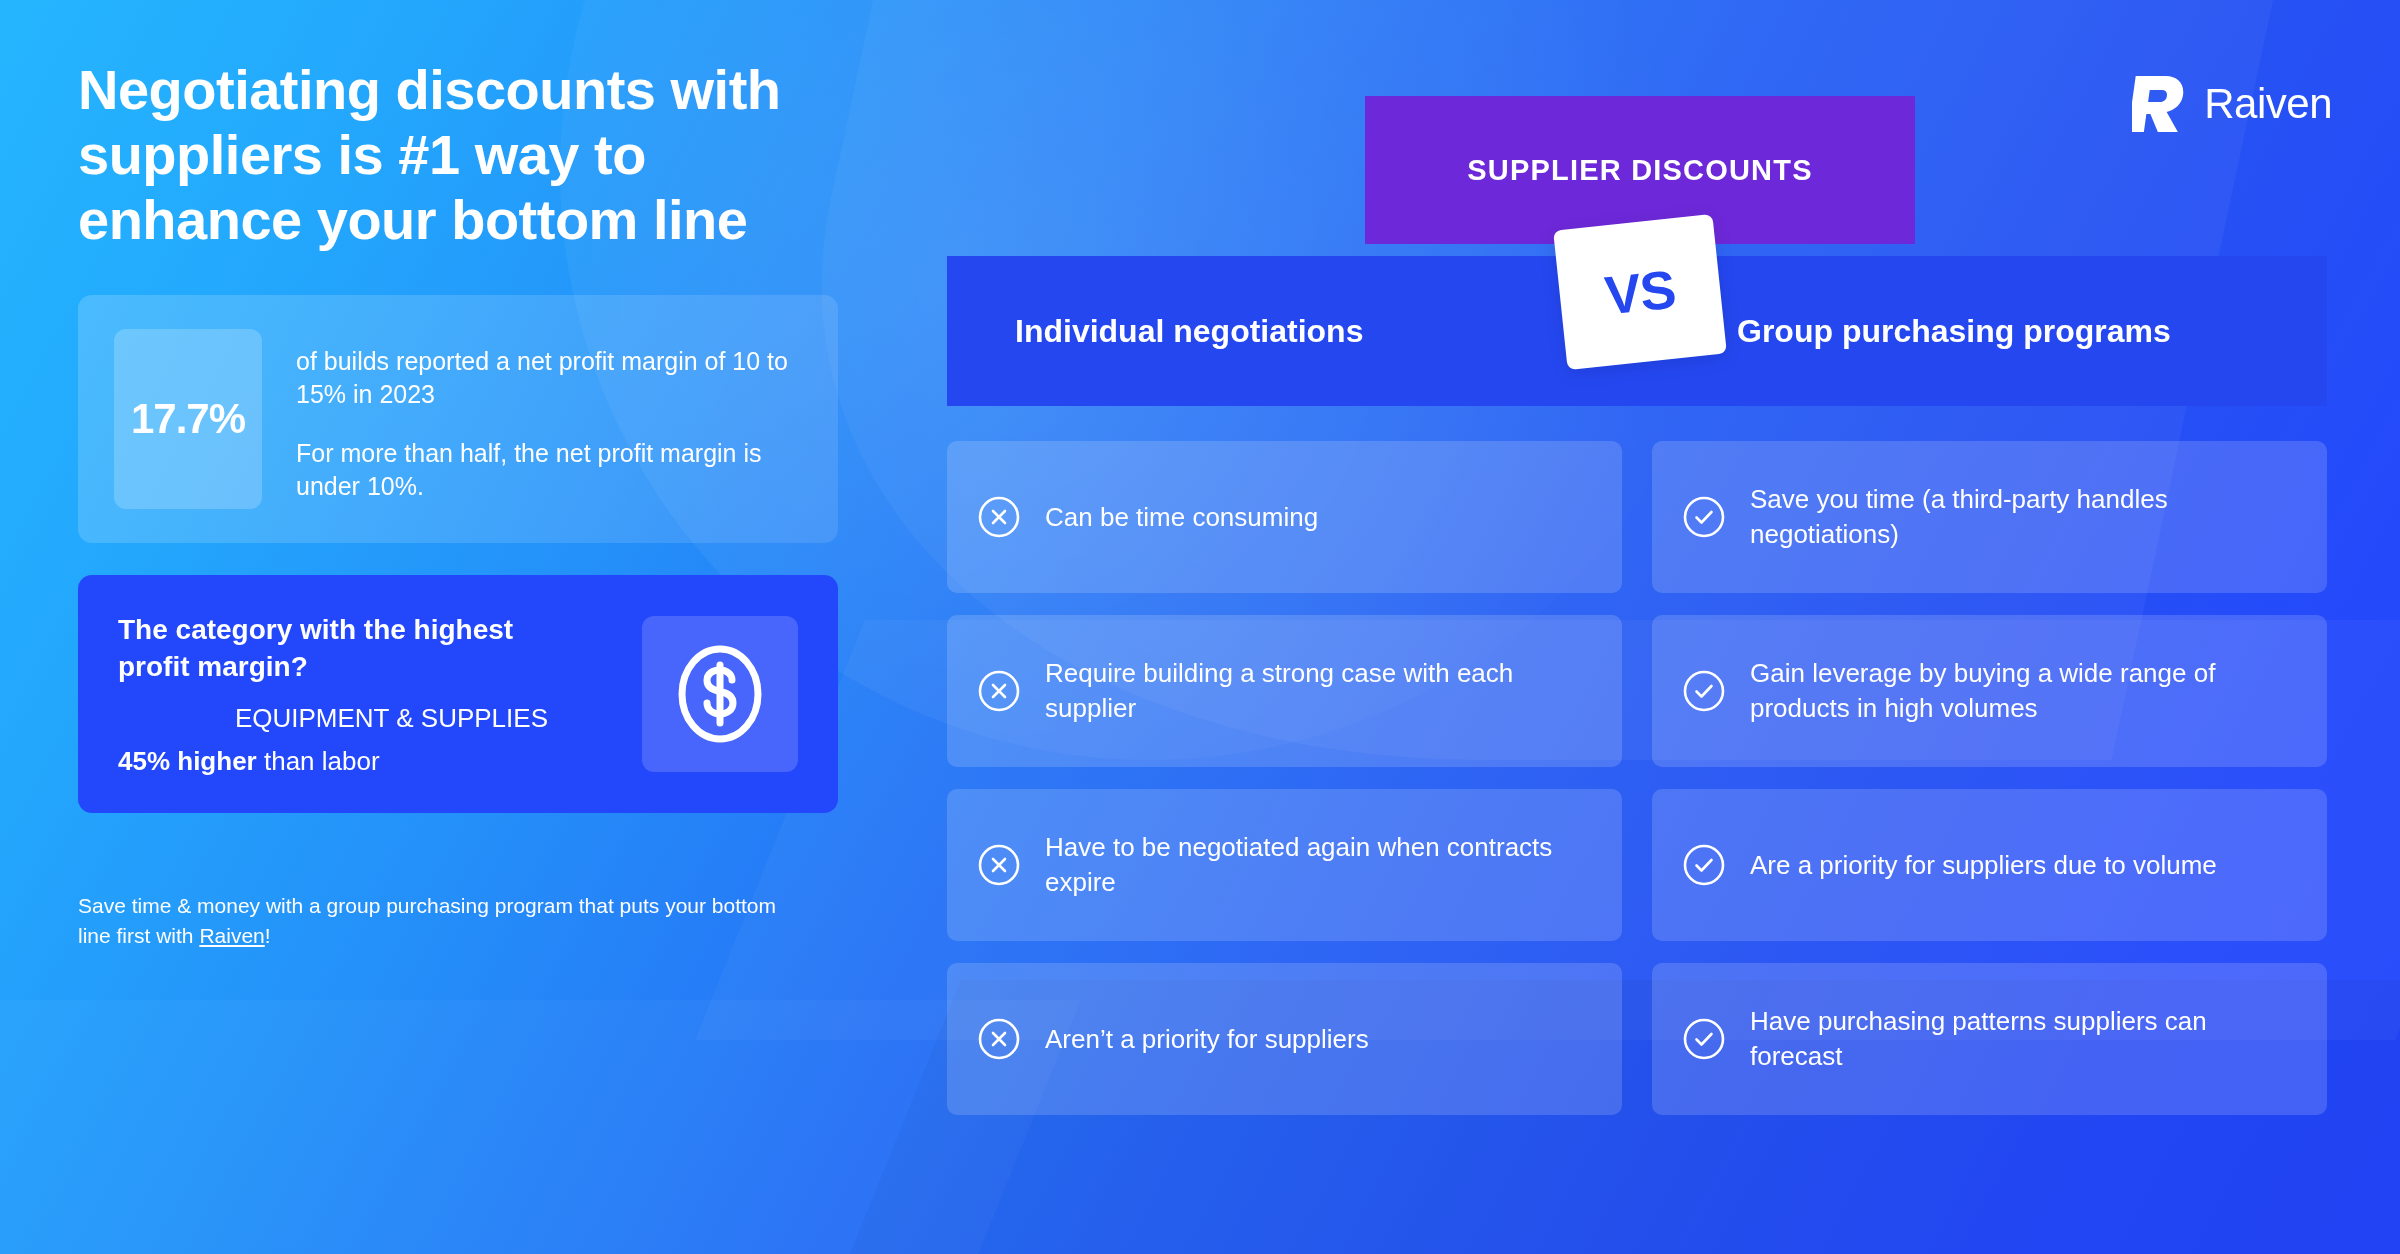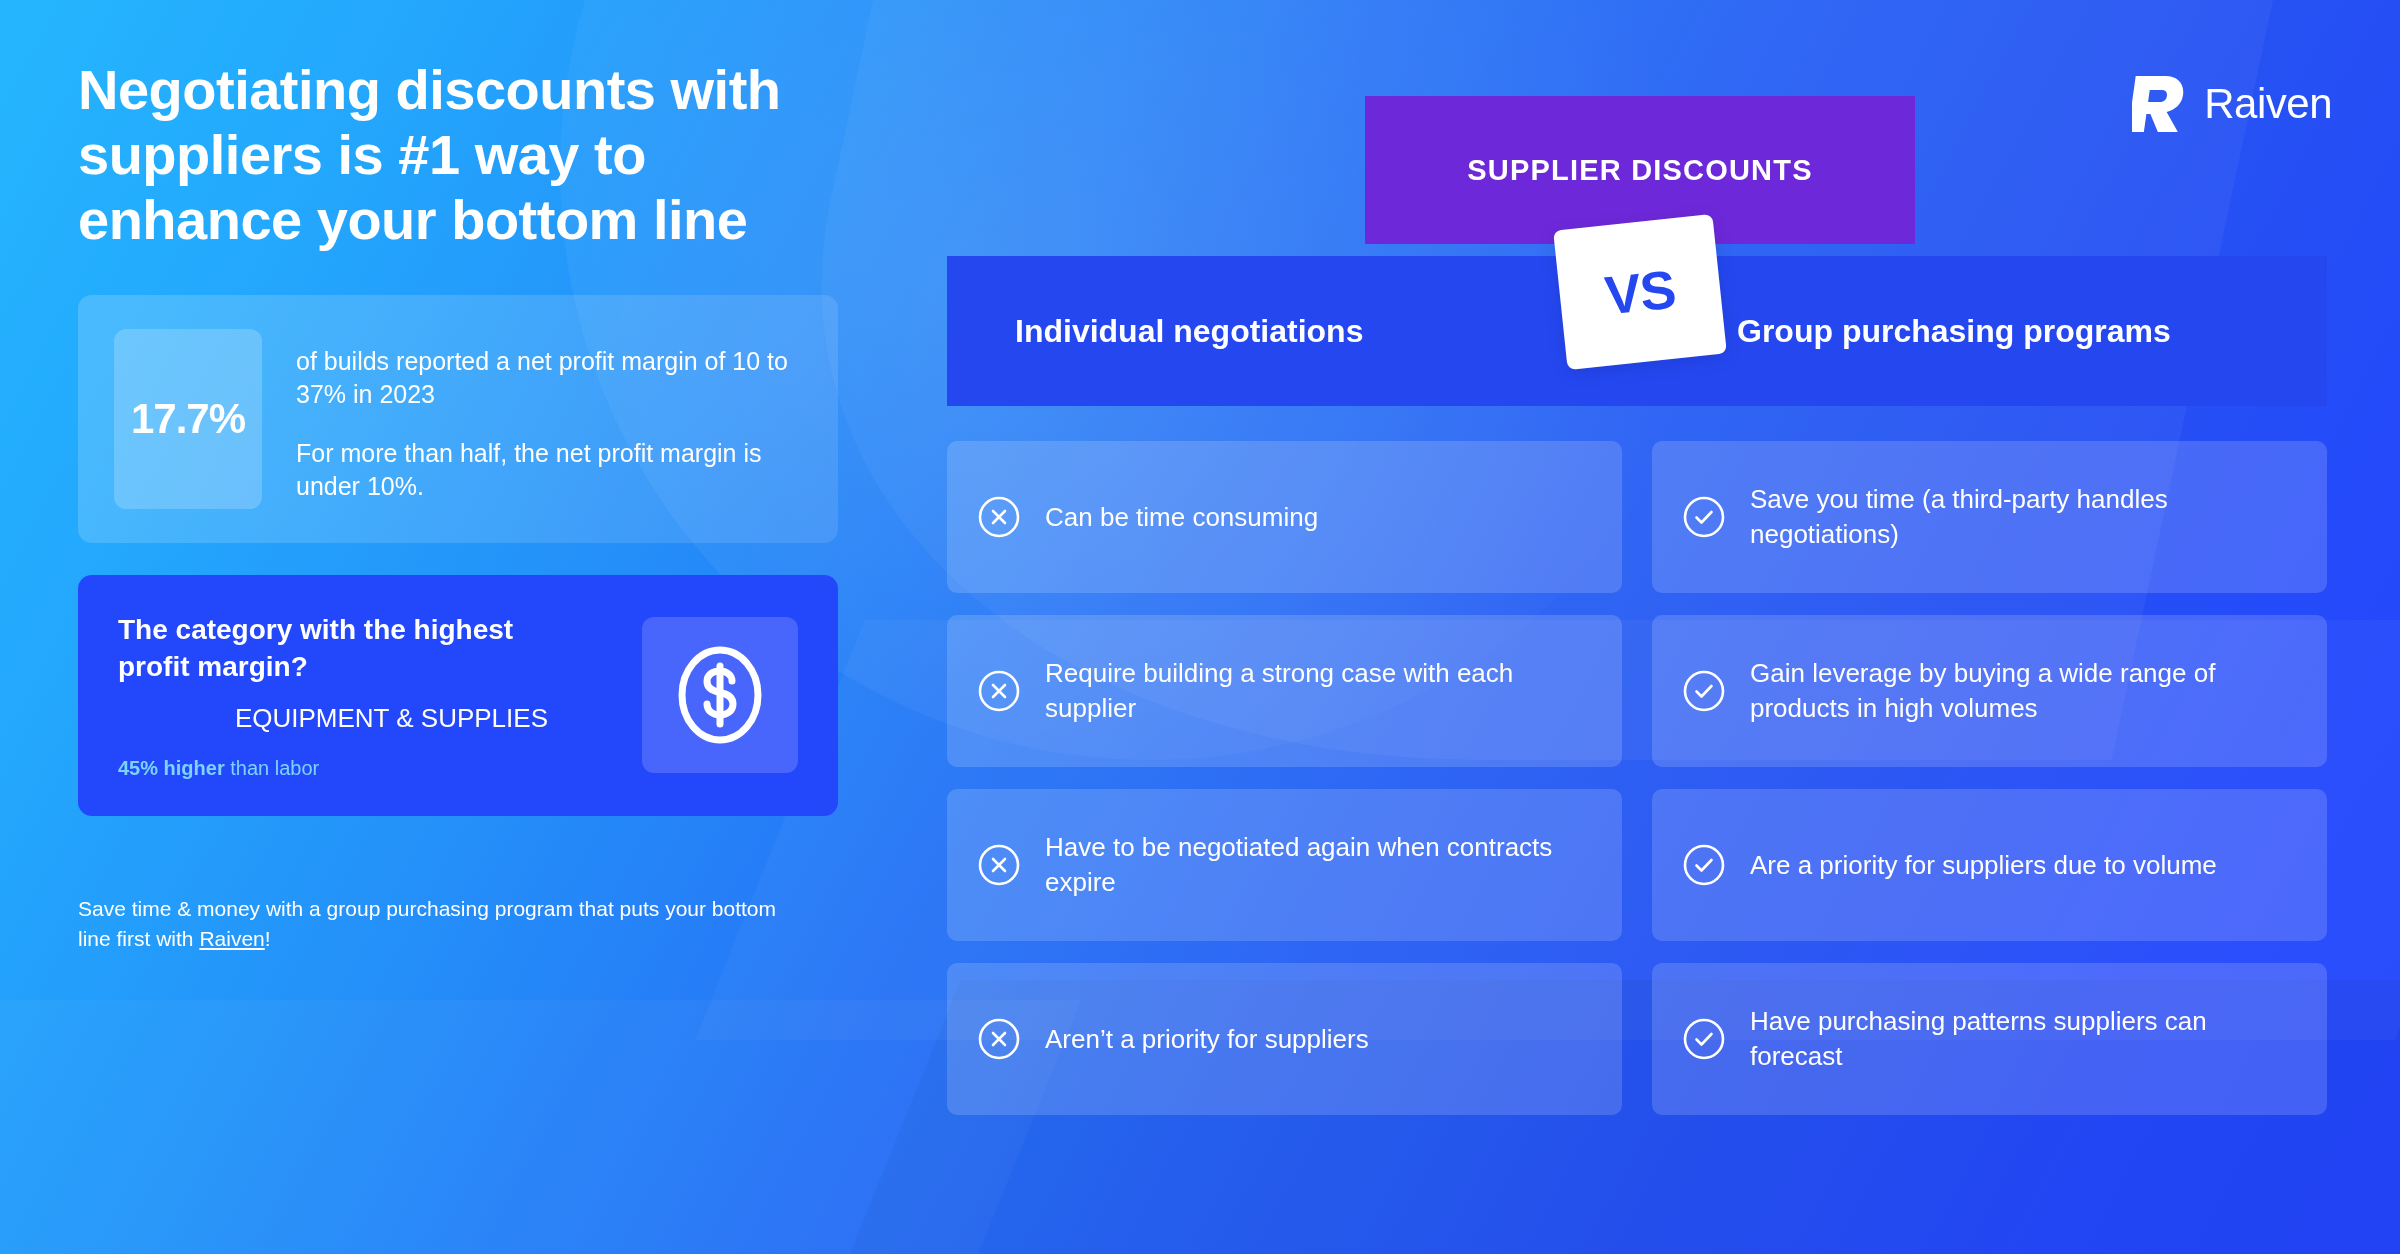--- a/index.html
+++ b/index.html
@@ -109,21 +109,21 @@
     min-height:230px;
   }
   #cat-text { max-width:430px; }
   #cat-q {
     color:#fff; font-size:28px; font-weight:700; line-height:1.34;
   }
   #cat-sub {
     color:#ffffff; font-size:26px; font-weight:400; margin-top:16px; line-height:1.3;text-align:right;
   }
   #cat-note {
-    color:#7dd3fc; font-size:20px; font-weight:400; margin-top:21px;
+    color:#ffffff; font-size:26px; font-weight:400; margin-top:10px;
   }
   #cat-note b { font-weight:700; }
   #dollar-box {
     width:156px; height:156px;
     border-radius:12px;
     background:rgba(255,255,255,.17);
     display:flex; align-items:center; justify-content:center;
     flex:0 0 auto;
   }
 
@@ -214,21 +214,21 @@
 
 <div id="left">
 
   <h1 id="headline">Negotiating discounts with suppliers is #1 way to enhance your bottom line</h1>
 
   <div id="card-stat" class="stat-card">
     <div id="pct-box">
       <span id="pct-value">17.7%</span>
     </div>
     <div id="stat-lines">
-      <div class="stat-line">of builds reported a net profit margin of 10 to 37% in 2023</div>
+      <div class="stat-line">of builds reported a net profit margin of 10 to 15% in 2023</div>
       <div class="stat-line">For more than half, the net profit margin is under 10%.</div>
     </div>
   </div>
 
   <div id="card-cat">
     <div id="cat-text">
       <div id="cat-q">The category with the highest profit margin?</div>
       <div id="cat-sub">EQUIPMENT &amp; SUPPLIES</div>
       <div id="cat-note"><b>45% higher</b><span> than labor</span></div>
     </div>

